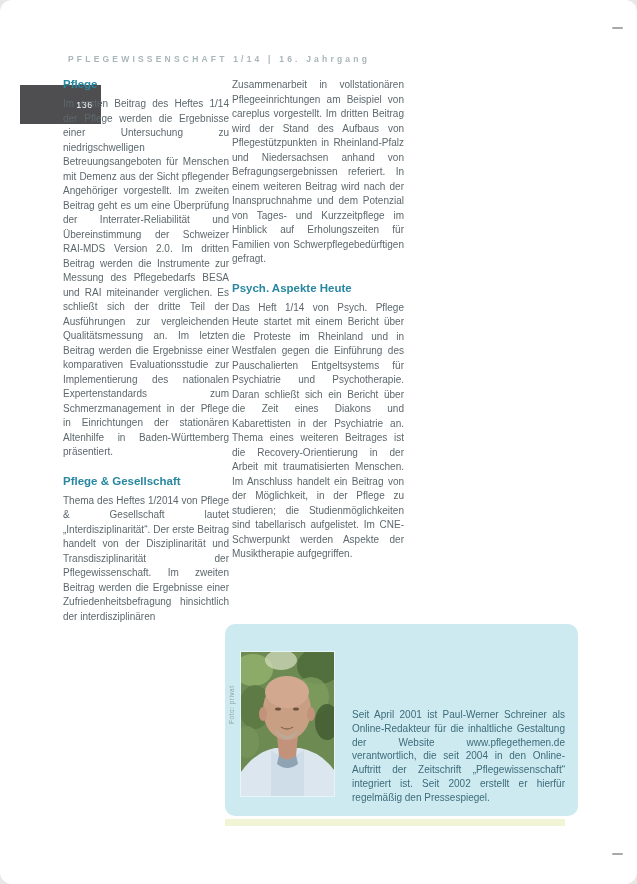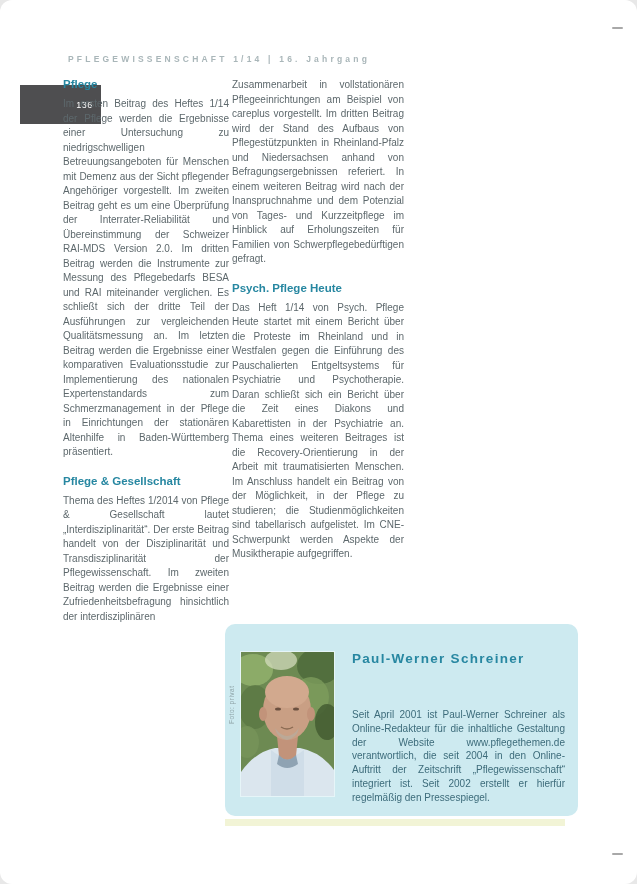--- a/index.html
+++ b/index.html
@@ -124,21 +124,21 @@
 
   <div class="col col-left">
     <h3>Pflege</h3>
     <p>Im ersten Beitrag des Heftes 1/14 der Pflege werden die Ergebnisse einer Untersuchung zu niedrigschwelligen Betreuungsangeboten für Menschen mit Demenz aus der Sicht pflegender Angehöriger vorgestellt. Im zweiten Beitrag geht es um eine Überprüfung der Interrater-Reliabilität und Übereinstimmung der Schweizer RAI-MDS Version 2.0. Im dritten Beitrag werden die Instrumente zur Messung des Pflegebedarfs BESA und RAI miteinander verglichen. Es schließt sich der dritte Teil der Ausführungen zur vergleichenden Qualitätsmessung an. Im letzten Beitrag werden die Ergebnisse einer komparativen Evaluationsstudie zur Implementierung des nationalen Expertenstandards zum Schmerzmanagement in der Pflege in Einrichtungen der stationären Altenhilfe in Baden-Württemberg präsentiert.</p>
     <h3>Pflege &amp; Gesellschaft</h3>
     <p>Thema des Heftes 1/2014 von Pflege &amp; Gesellschaft lautet „Interdisziplinarität“. Der erste Beitrag handelt von der Disziplinarität und Transdisziplinarität der Pflegewissenschaft. Im zweiten Beitrag werden die Ergebnisse einer Zufriedenheitsbefragung hinsichtlich der interdisziplinären</p>
   </div>
 
   <div class="col col-right">
     <p>Zusammenarbeit in vollstationären Pflegeeinrichtungen am Beispiel von careplus vorgestellt. Im dritten Beitrag wird der Stand des Aufbaus von Pflegestützpunkten in Rheinland-Pfalz und Niedersachsen anhand von Befragungsergebnissen referiert. In einem weiteren Beitrag wird nach der Inanspruchnahme und dem Potenzial von Tages- und Kurzzeitpflege im Hinblick auf Erholungszeiten für Familien von Schwerpflegebedürftigen gefragt.</p>
-    <h3>Psych. Pflege Heute</h3>
+    <h3>Psych. Aspekte Heute</h3>
     <p>Das Heft 1/14 von Psych. Pflege Heute startet mit einem Bericht über die Proteste im Rheinland und in Westfalen gegen die Einführung des Pauschalierten Entgeltsystems für Psychiatrie und Psychotherapie. Daran schließt sich ein Bericht über die Zeit eines Diakons und Kabarettisten in der Psychiatrie an. Thema eines weiteren Beitrages ist die Recovery-Orientierung in der Arbeit mit traumatisierten Menschen. Im Anschluss handelt ein Beitrag von der Möglichkeit, in der Pflege zu studieren; die Studienmöglichkeiten sind tabellarisch aufgelistet. Im CNE-Schwerpunkt werden Aspekte der Musiktherapie aufgegriffen.</p>
   </div>
 
   <div class="profile-box">
     <div class="photo-credit">Foto: privat</div>
 
     <svg class="portrait" viewBox="0 0 93 144" xmlns="http://www.w3.org/2000/svg" preserveAspectRatio="none">
 
       <rect x="0" y="0" width="93" height="144" fill="#6d8a52"></rect>
       <ellipse cx="12" cy="18" rx="20" ry="16" fill="#8fae6a" opacity="0.9"></ellipse>
@@ -163,19 +163,18 @@
       <ellipse cx="70" cy="62" rx="4" ry="7" fill="#c2937a"></ellipse>
 
       <ellipse cx="37" cy="57" rx="3" ry="1.6" fill="#6b503f"></ellipse>
       <ellipse cx="55" cy="57" rx="3" ry="1.6" fill="#6b503f"></ellipse>
       <path d="M40,74 Q46,78 52,74" stroke="#8a6síź2" fill="none"></path>
       <path d="M40,75 Q46,79 52,75" stroke="#8a6a52" stroke-width="1.5" fill="none"></path>
 
       <path d="M34,76 Q46,92 58,76 Q56,86 46,88 Q36,86 34,76 Z" fill="#b0b0a8" opacity="0.55"></path>
     </svg>
 
-    <div class="profile-title">Paul-Werner Schreiner</div>
     <div class="profile-text">Seit April 2001 ist Paul-Werner Schreiner als Online-Redakteur für die inhaltliche Gestaltung der Website www.pflegethemen.de verantwortlich, die seit 2004 in den Online-Auftritt der Zeitschrift „Pflegewissenschaft“ integriert ist. Seit 2002 erstellt er hierfür regelmäßig den Pressespiegel.</div>
   </div>
 
   <div class="yellow-strip"></div>
 
 </div>
 
 </body></html>

